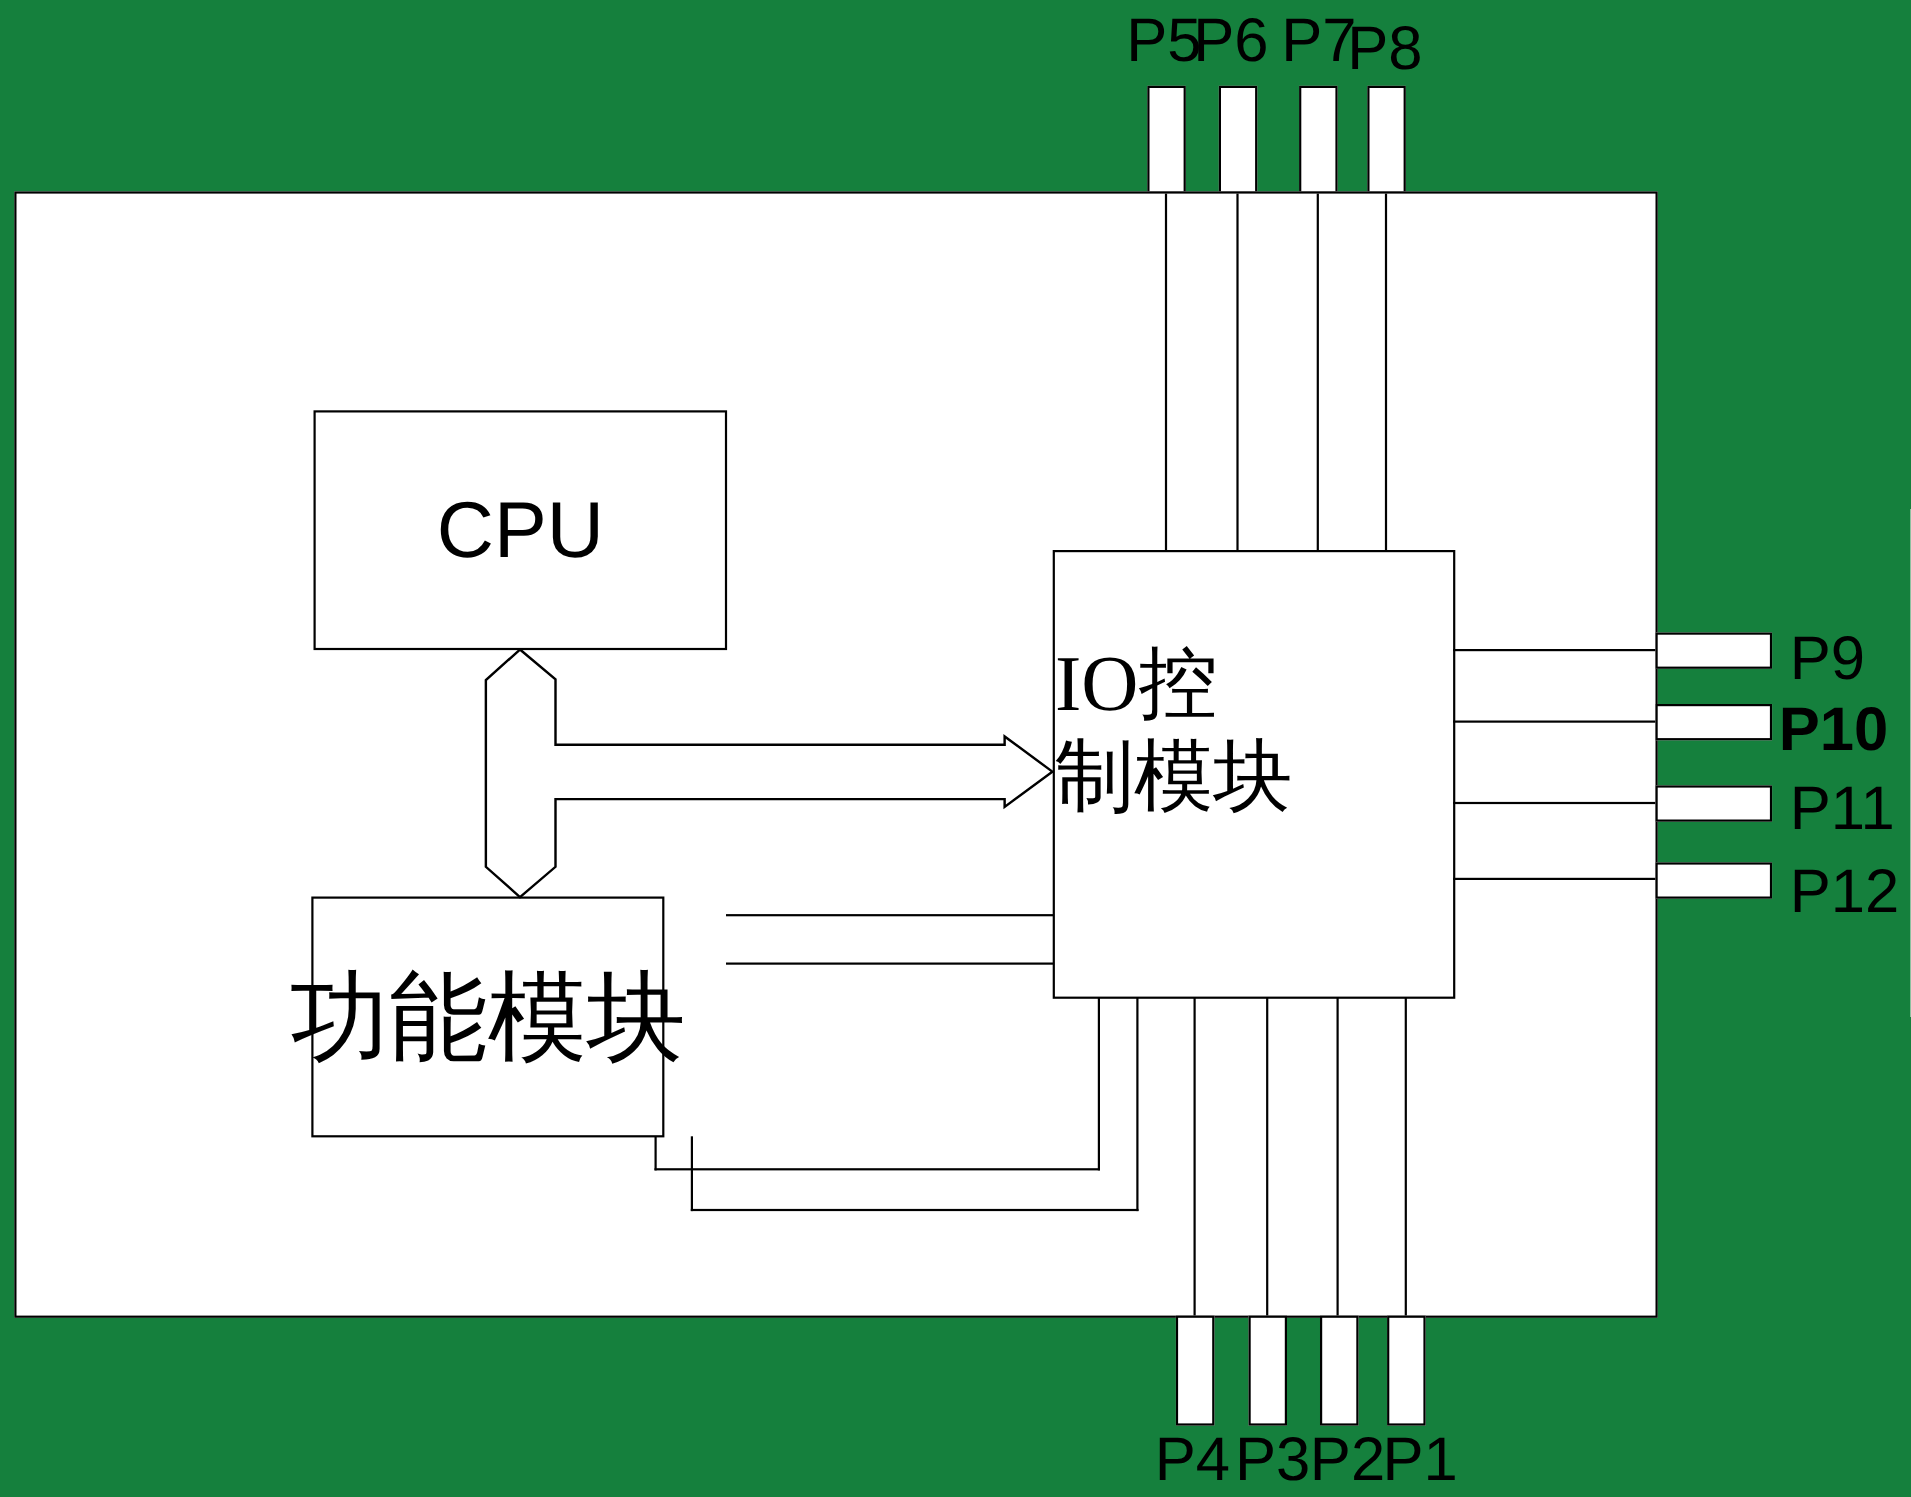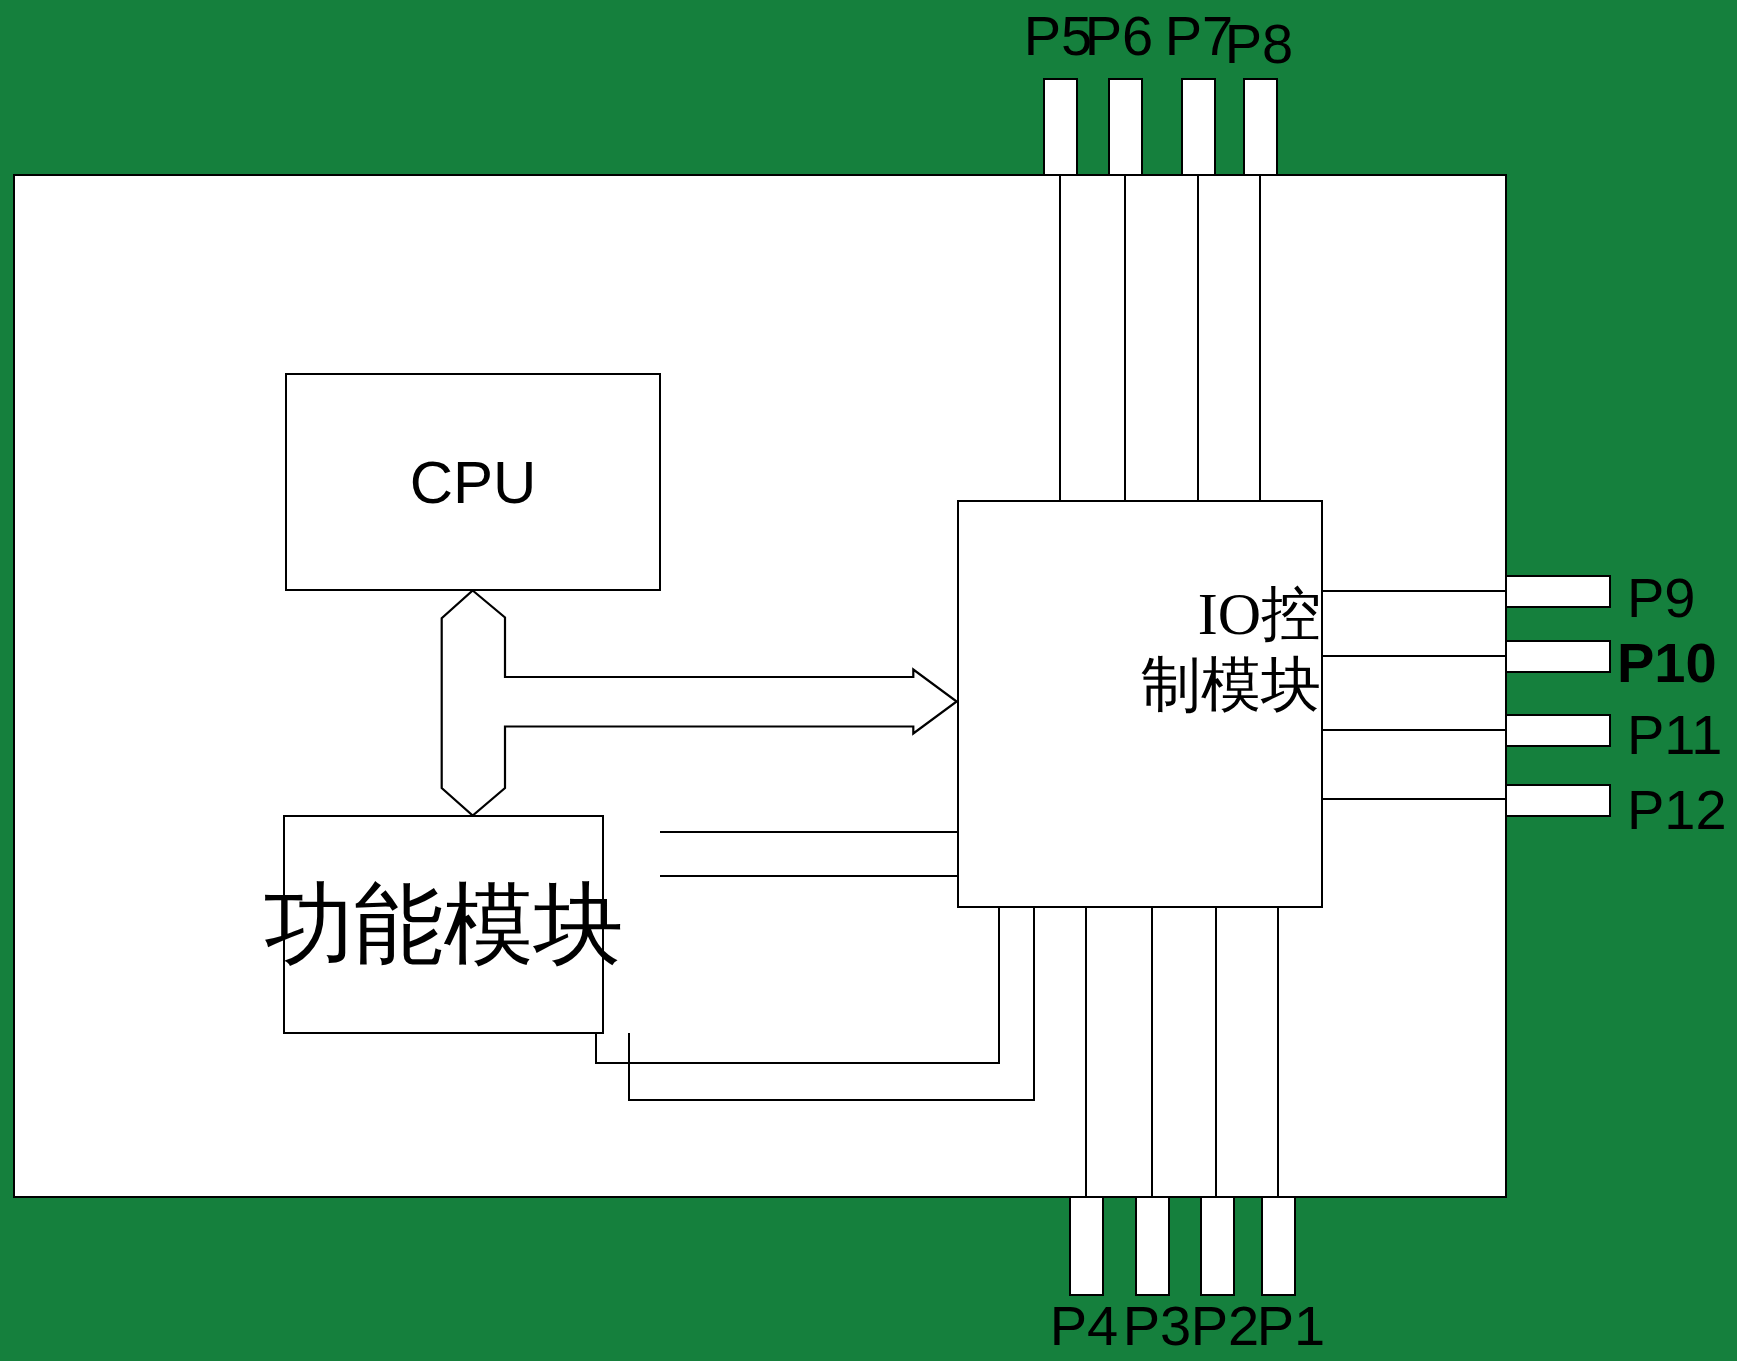--- a/index.html
+++ b/index.html
@@ -15,26 +15,26 @@
   .hline{position:absolute;height:2px;background:#000;}
   .pin{position:absolute;border:2px solid #000;background:#fff;box-sizing:border-box;}
   .pin-label{
     position:absolute;font-size:56px;line-height:1;color:#000;
     transform:translateX(-50%);white-space:nowrap;
   }
   .pin-label-right{transform:none;}
   .mcu-label{
     position:absolute;left:62px;top:198px;font-size:94px;line-height:1;color:#000;
   }
-  .cpu-label{font-size:60px;color:#000;}
+  .cpu-label{font-size:72px;color:#000;}
   .cn{font-family:"Liberation Serif","DejaVu Serif",serif;color:#000;}
   .func-label{font-size:90px;letter-spacing:0;white-space:nowrap;}
   .io-label{
-    position:absolute;left:0;right:0;top:77px;text-align:right;
-    font-size:60px;line-height:1.18;white-space:nowrap;
+    position:absolute;left:0;right:0;top:77px;text-align:left;
+    font-size:72px;line-height:1.18;white-space:nowrap;
   }
   svg{position:absolute;left:0;top:0;}
 </style>
 </head>
 <body>
 
 <div id="canvas">
 
   <div class="pin-label" style="left:1058px;top:8px;">P5</div>
   <div class="pin-label" style="left:1119px;top:8px;">P6</div>

